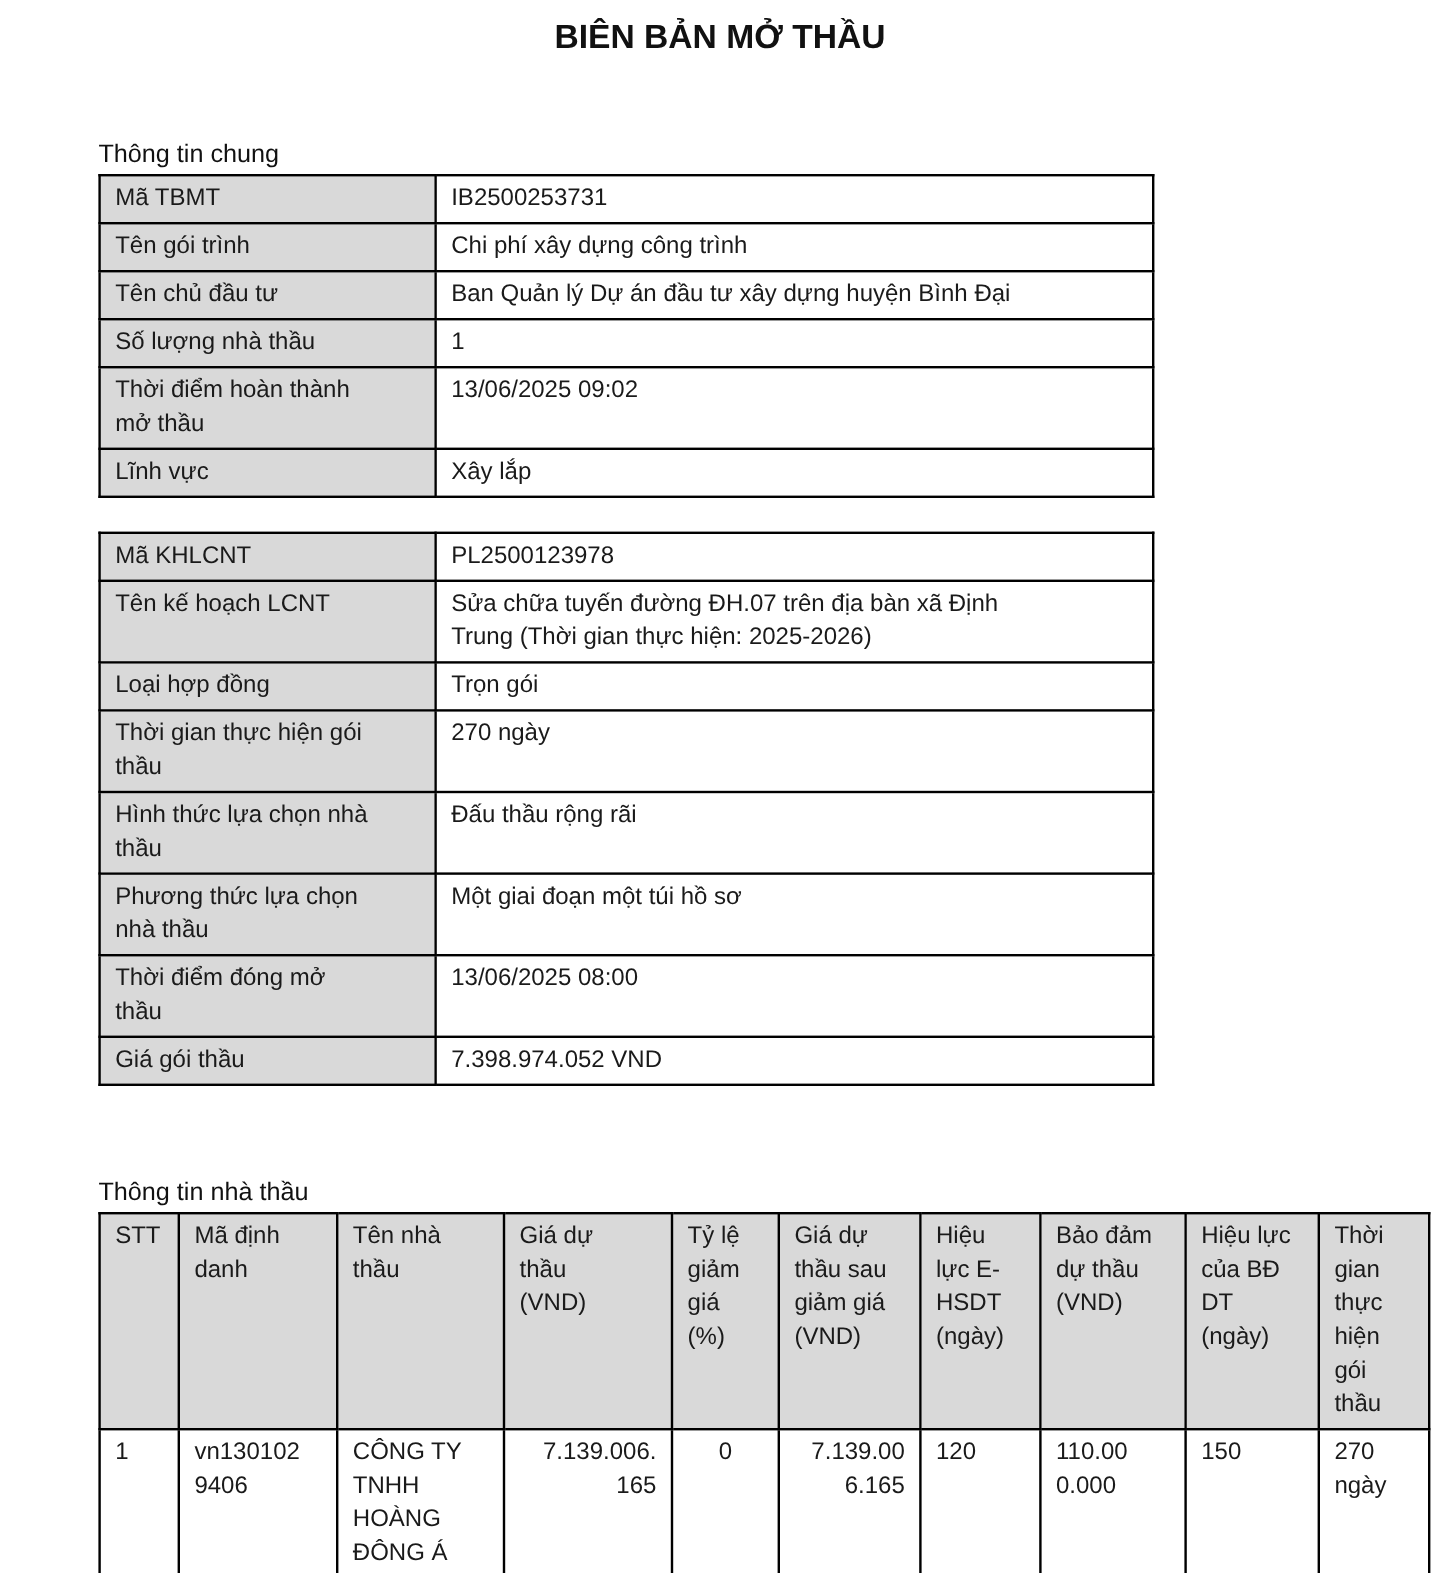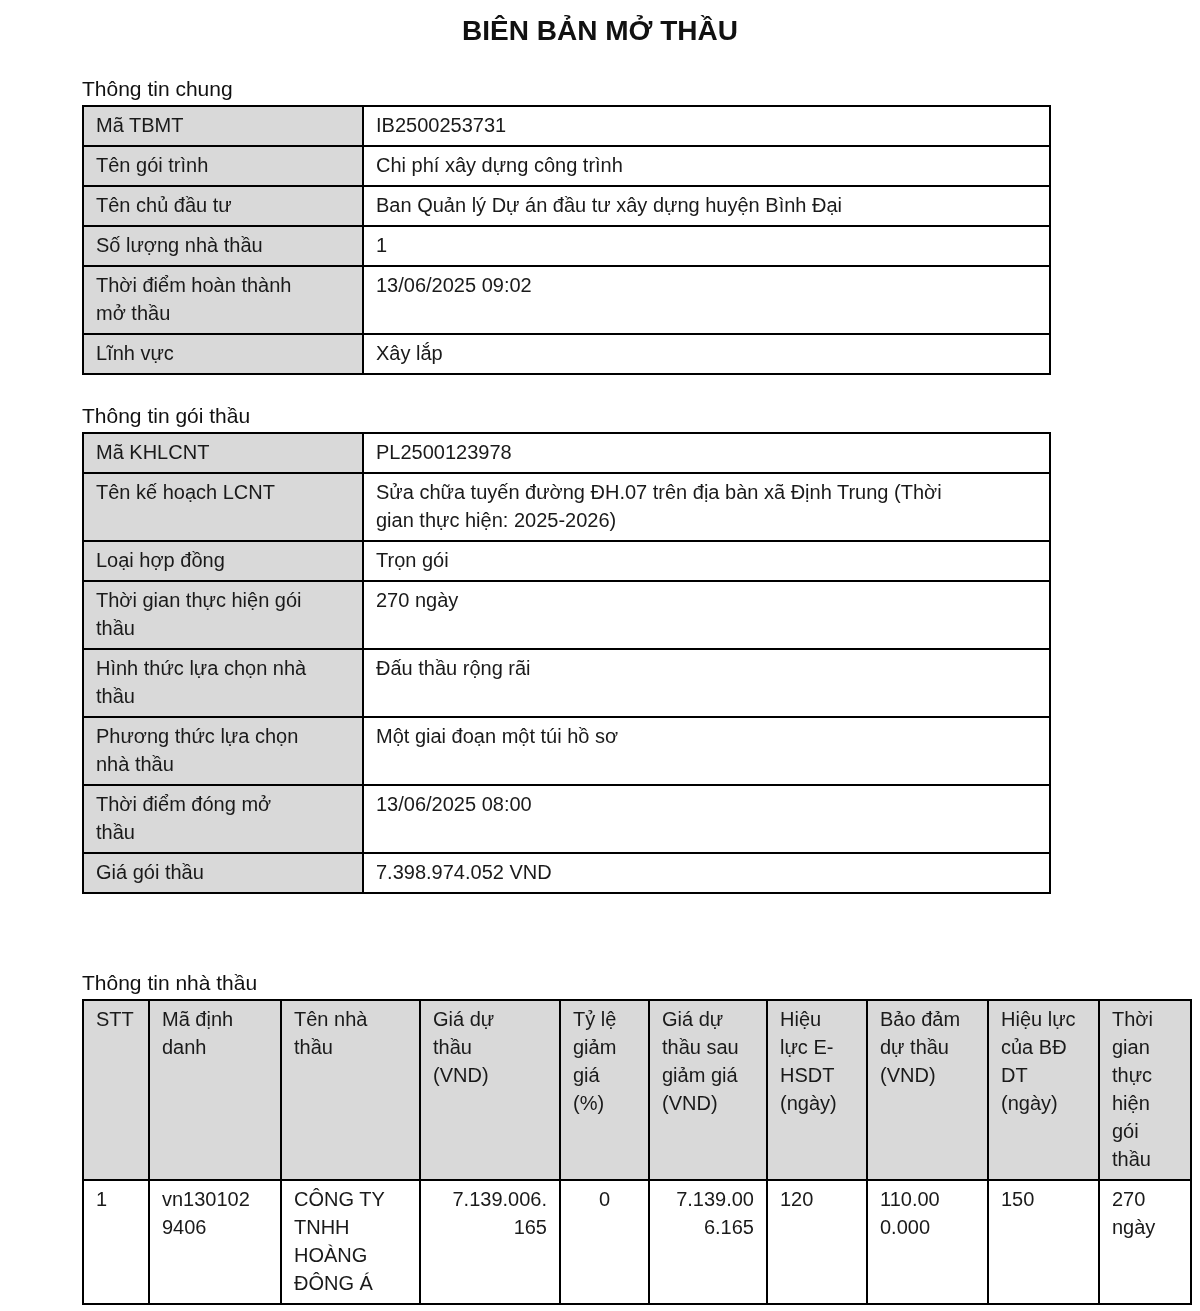--- a/index.html
+++ b/index.html
@@ -11,21 +11,21 @@
   .page {
     position: relative;
     width: 1200px;
     height: 1311px;
     box-sizing: border-box;
     padding-top: 14px;
     overflow: hidden;
     background: #ffffff;
   }
   h1.doc-title {
-    margin: 0 0 28px 0;
+    margin: 0 0 68px 0;
     font-size: 28px;
     line-height: 34px;
     font-weight: bold;
     text-align: center;
     color: #111;
   }
   .content { margin-left: 82px; }
   h2.section-heading {
     margin: 1px 0 3px 0;
     font-size: 21px;
@@ -42,21 +42,21 @@
     font-size: 20px;
     line-height: 28px;
     font-weight: 400;
     text-align: left;
     vertical-align: top;
     padding: 4px 12px 6px 12px;
     box-sizing: border-box;
     overflow: hidden;
   }
   
-  table.kv { width: 969px; margin-bottom: 28px; }
+  table.kv { width: 880px; margin-bottom: 28px; }
   table.kv col.c-label { width: 280px; }
   table.kv td.label {
     background: #d9d9d9;
     padding-right: 53px; 
   }
   table.kv td.value { padding-right: 76px; }
   table.kv.kv-package { margin-bottom: 76px; }
   
   table.contractors { width: 1108px; }
   .contractors thead th { background: #d9d9d9; }
@@ -110,21 +110,20 @@
           </tr>
           <tr>
             <td class="label">Lĩnh vực</td>
             <td class="value">Xây lắp</td>
           </tr>
         </tbody>
       </table>
     </section>
 
     <section>
-      <h2 class="section-heading">Thông tin gói thầu</h2>
       <table class="kv kv-package">
         <colgroup>
             <col class="c-label">
             <col class="c-value">
           </colgroup>
         <tbody>
           <tr>
             <td class="label">Mã KHLCNT</td>
             <td class="value">PL2500123978</td>
           </tr>

